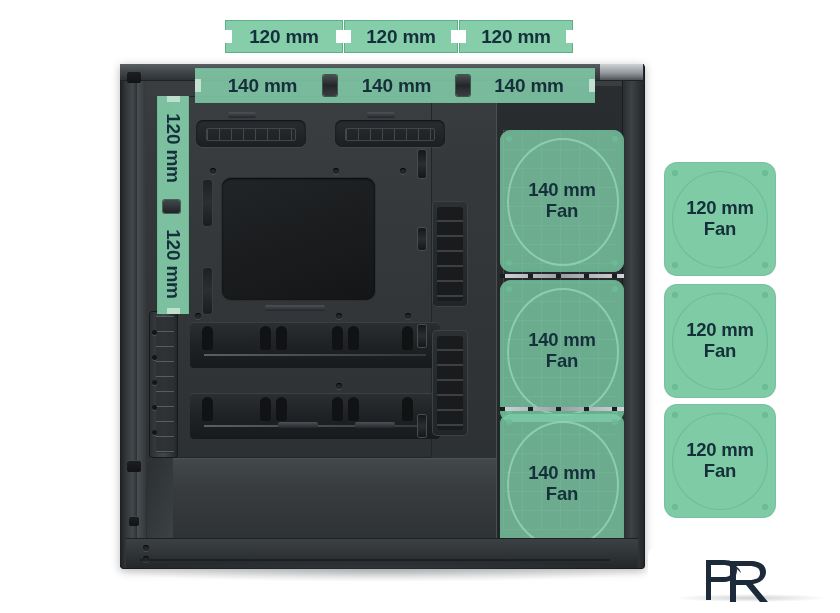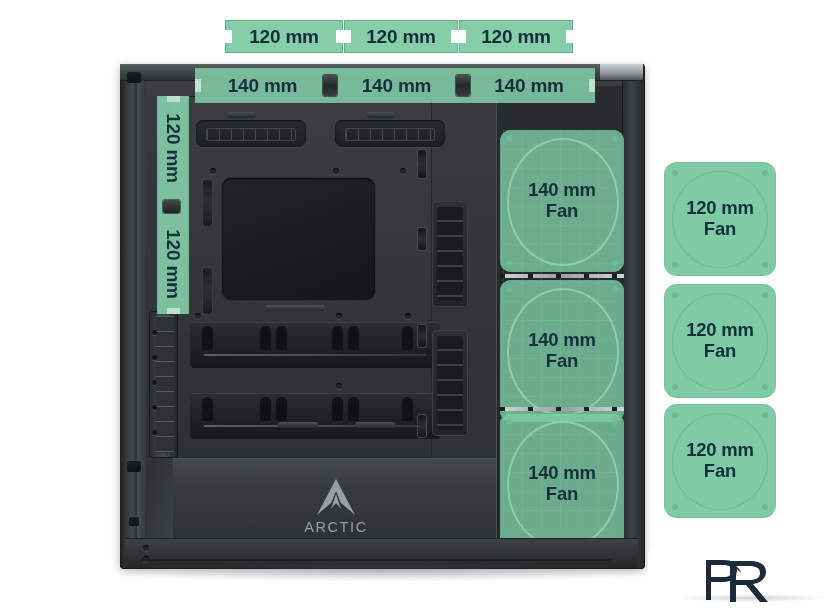--- a/index.html
+++ b/index.html
@@ -504,28 +504,20 @@
     <i class="vent-fins"></i>
   </div>
   <div class="abs small-clip" style="left:418px; top:228px;"></div>
   <div class="abs small-clip" style="left:418px; top:325px;"></div>
   <div class="abs small-clip" style="left:418px; top:415px;"></div>
   <div class="abs small-clip" style="left:418px; top:150px; height:28px;"></div>
 
   <div class="abs" id="shroud"></div>
   <div class="abs" id="shroud-bevel"></div>
 
-  <div class="abs nosel" id="arctic-logo">
-    <svg id="arctic-mark" width="44" height="40" viewBox="0 0 44 40" aria-hidden="true">
-      <path d="M22 1 L41 37 C34 31 29 26 22 22 C15 26 10 31 3 37 Z" fill="#9aa0a4"></path>
-      <path d="M22 13 L30 33 C27 29 25 26 22 24 C19 26 17 29 14 33 Z" fill="#2f3336"></path>
-      <path d="M22 16 L27 31 C25 28 23.5 26.5 22 25.5 C20.5 26.5 19 28 17 31 Z" fill="#9aa0a4"></path>
-    </svg>
-    <span id="arctic-word">ARCTIC</span>
-  </div>
 
   <div class="abs" id="front-bay">
     <i class="bay-mesh" style="left:6px; top:44px; right:6px; height:400px;"></i>
   </div>
 
   <div class="fan-140 abs" style="left:500px; top:130px;">
     <i class="ring"></i>
     <i class="corner" style="left:6px;  top:6px;"></i>
     <i class="corner" style="right:6px; top:6px;"></i>
     <i class="corner" style="left:6px;  bottom:6px;"></i>

